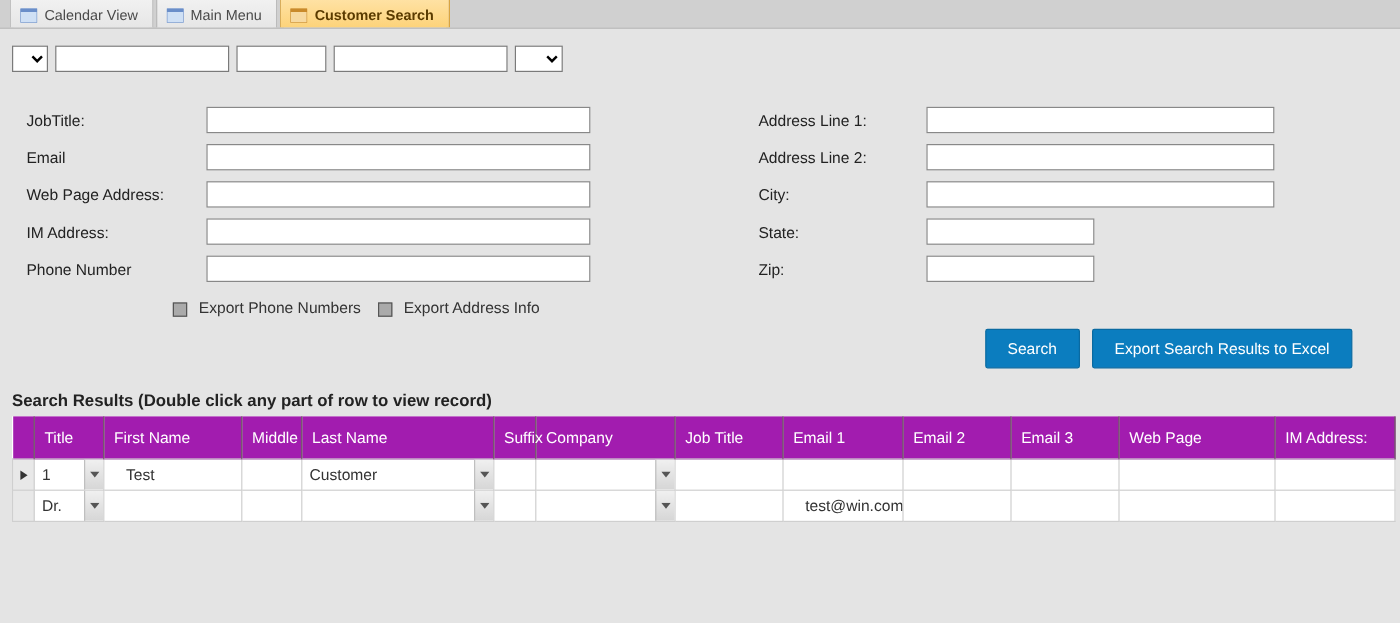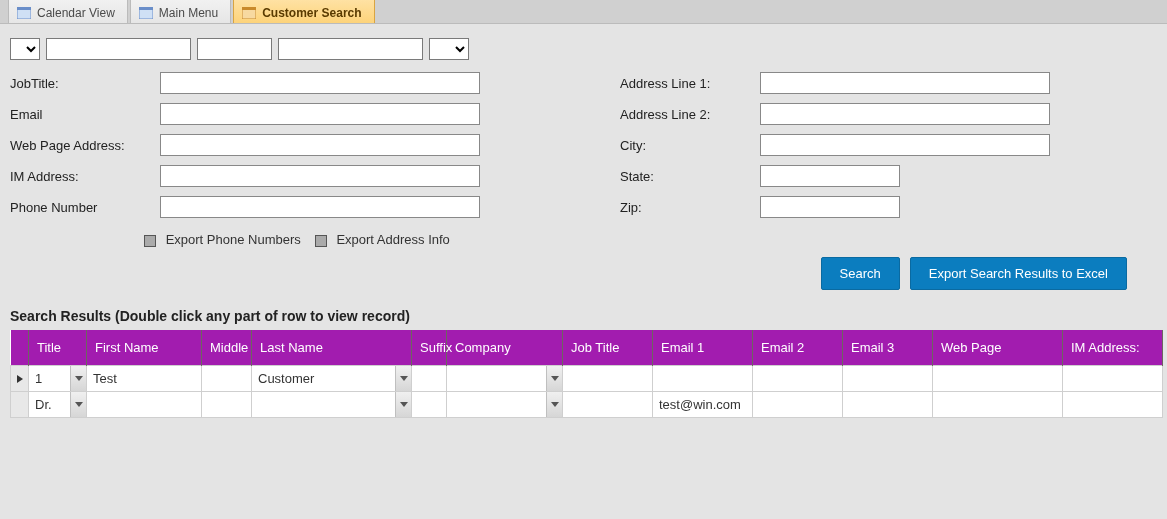--- a/index.html
+++ b/index.html
@@ -61,22 +61,23 @@
   .tiny-combo { width: 30px; }
   .combo { width: 40px; }
   .top-input.w1 { width: 145px; }
   .top-input.w2 { width: 75px; }
   .top-input.w3 { width: 145px; }
   .field-grid {
     display: grid;
     grid-template-columns: 150px 320px 140px 140px 290px;
     column-gap: 0;
     row-gap: 9px;
-    padding: 4px 10px 8px 10px;
+    padding: 4px 10px 8px 22px;
     align-items: center;
+    margin-top: 17px;
   }
   .field-grid .sp { width: 40px; }
   .fld-label { font-size: 13px; color: #222; }
   .fld-input {
     border: 1px solid #888;
     background: #fff;
     height: 22px;
     padding: 2px 6px;
     font-size: 13px;
   }
@@ -137,21 +138,21 @@
     border-right: 1px solid #6d6660;
   }
   table.results td {
     border: 1px solid #cfcfcf;
     padding: 0;
     height: 26px;
     font-size: 13px;
     vertical-align: middle;
   }
   .cell-inner {
-    padding: 4px 6px;
+    padding: 4px 18px;
     white-space: nowrap;
     overflow: hidden;
     text-overflow: clip;
   }
   .row-sel {
     background: #e8e8e8;
     width: 18px;
   }
   .row-sel.current svg { display:block; margin:auto; }
   .mini-combo {

